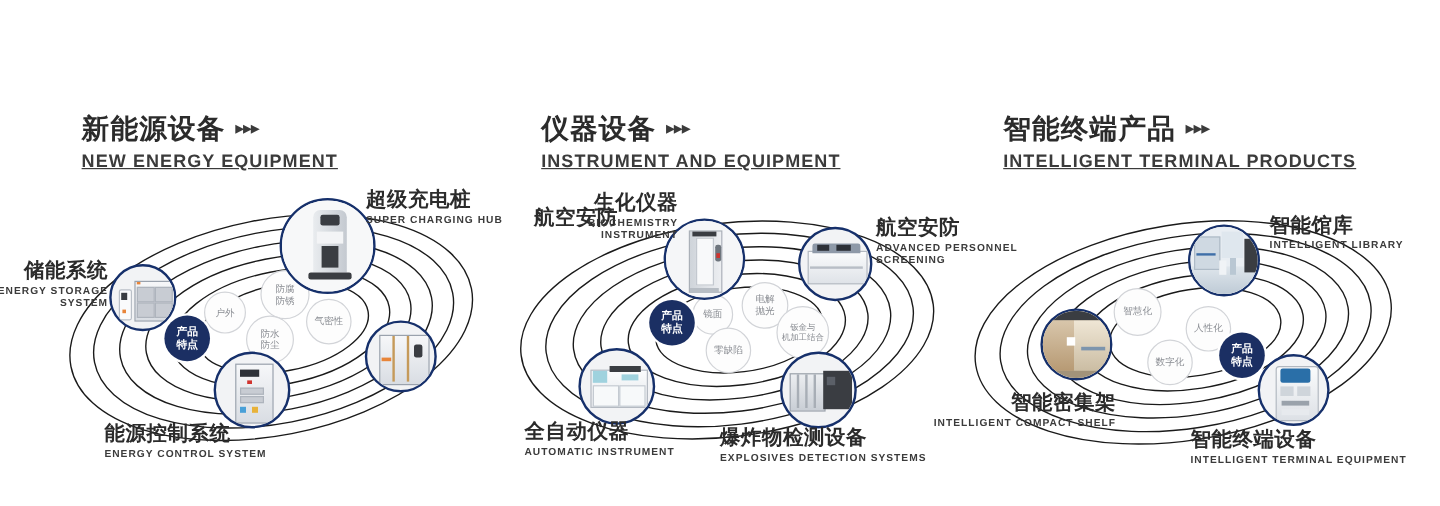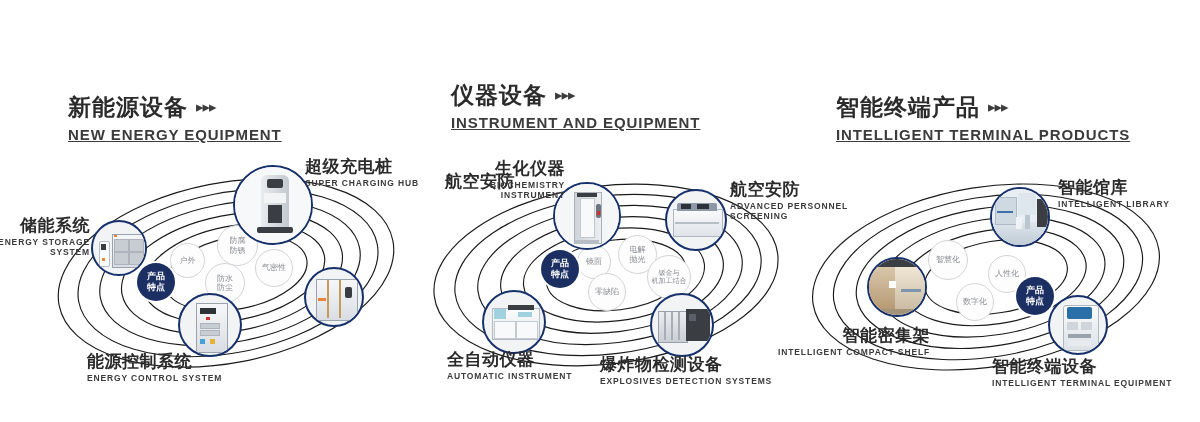--- a/index.html
+++ b/index.html
@@ -90,21 +90,21 @@
 <body>
 
 <div class="page">
 
 
   <div class="sect" style="left:68px;top:96px;">
     <div class="sect-cn"><span>新能源设备</span><span class="sect-arrows">▸▸▸</span></div>
     <div class="sect-en">NEW ENERGY EQUIPMENT</div>
   </div>
 
-  <div class="sect" style="left:451px;top:84px;">
+  <div class="sect" style="left:451px;top:96px;">
     <div class="sect-cn"><span>仪器设备</span><span class="sect-arrows">▸▸▸</span></div>
     <div class="sect-en">INSTRUMENT AND EQUIPMENT</div>
   </div>
 
   <div class="sect" style="left:836px;top:96px;">
     <div class="sect-cn"><span>智能终端产品</span><span class="sect-arrows">▸▸▸</span></div>
     <div class="sect-en">INTELLIGENT TERMINAL PRODUCTS</div>
   </div>
 
   <div class="cluster" style="left:40px;top:155px;width:400px;height:245px;">
@@ -270,21 +270,21 @@
     <div class="bub" style="left:62px;top:135px;width:64px;height:64px;">
       <div class="art">
         <div class="ph" style="left:8px;top:16px;width:46px;height:30px;background:linear-gradient(180deg,#fbfcfd,#e2e6ea);border:1px solid #b4bac2;"></div>
         <div class="ph blu" style="left:10px;top:17px;width:12px;height:10px;"></div>
         <div class="ph dk" style="left:24px;top:13px;width:26px;height:5px;"></div>
         <div class="ph" style="left:10px;top:29px;width:20px;height:16px;background:#f7f9fa;border:1px solid #c4cad1;"></div>
         <div class="ph" style="left:32px;top:29px;width:20px;height:16px;background:#f7f9fa;border:1px solid #c4cad1;"></div>
         <div class="ph blu" style="left:34px;top:20px;width:14px;height:5px;"></div>
       </div>
     </div>
-    <div class="lbl left" style="left:27px;top:196px;width:180px;">
+    <div class="lbl left" style="left:17px;top:196px;width:180px;">
       <div class="cn">全自动仪器</div>
       <div class="en">AUTOMATIC INSTRUMENT</div>
     </div>
 
     <div class="bub" style="left:230px;top:138px;width:64px;height:64px;">
       <div class="art">
         <div class="ph" style="left:6px;top:16px;width:28px;height:30px;background:linear-gradient(180deg,#eceef1,#c9ced5);border:1px solid #9aa1aa;"></div>
         <div class="ph" style="left:12px;top:17px;width:1.5px;height:28px;background:#a8aeb6;"></div>
         <div class="ph" style="left:19px;top:17px;width:1.5px;height:28px;background:#a8aeb6;"></div>
         <div class="ph" style="left:26px;top:17px;width:1.5px;height:28px;background:#a8aeb6;"></div>

